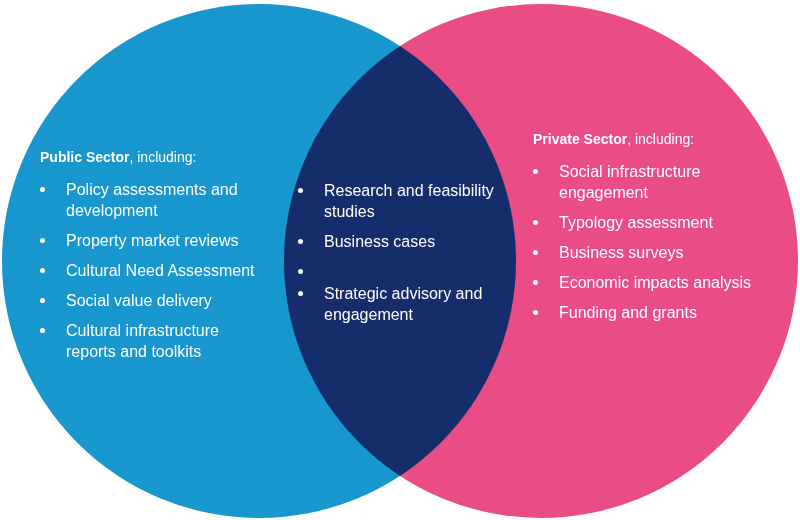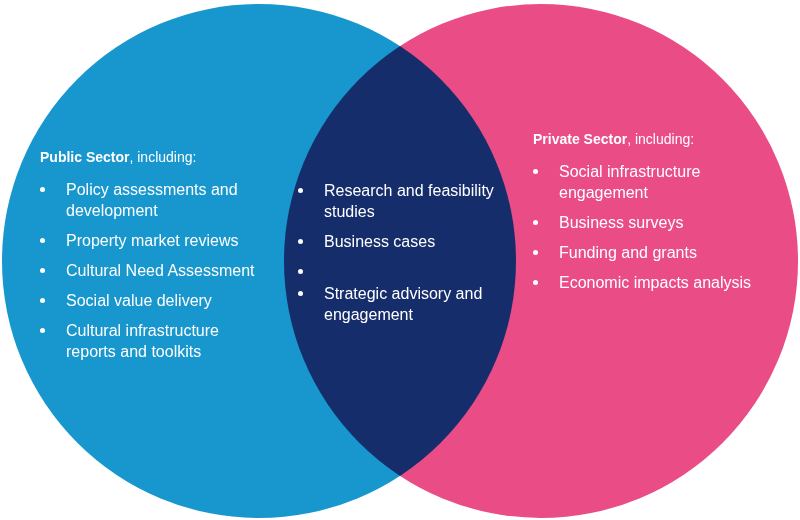--- a/index.html
+++ b/index.html
@@ -125,26 +125,30 @@
 
   <div class="col col-private" style="color: rgb(255, 255, 255);">
     <h2 class="sector-title"><span class="bold">Private Sector</span><span>, including:</span></h2>
     <ul class="vlist">
       <li>
           <span class="dot"></span>
           <span class="item-text">Social infrastructure engagement</span>
         </li>
       <li>
           <span class="dot"></span>
+          <span class="item-text">Typology assessment</span>
+        </li>
+      <li>
+          <span class="dot"></span>
           <span class="item-text">Business surveys</span>
         </li>
       <li>
           <span class="dot"></span>
-          <span class="item-text">Funding and grants</span>
+          <span class="item-text">Economic impacts analysis</span>
         </li>
       <li>
           <span class="dot"></span>
-          <span class="item-text">Economic impacts analysis</span>
+          <span class="item-text">Funding and grants</span>
         </li>
     </ul>
   </div>
 
 </div>
 
 </body></html>

